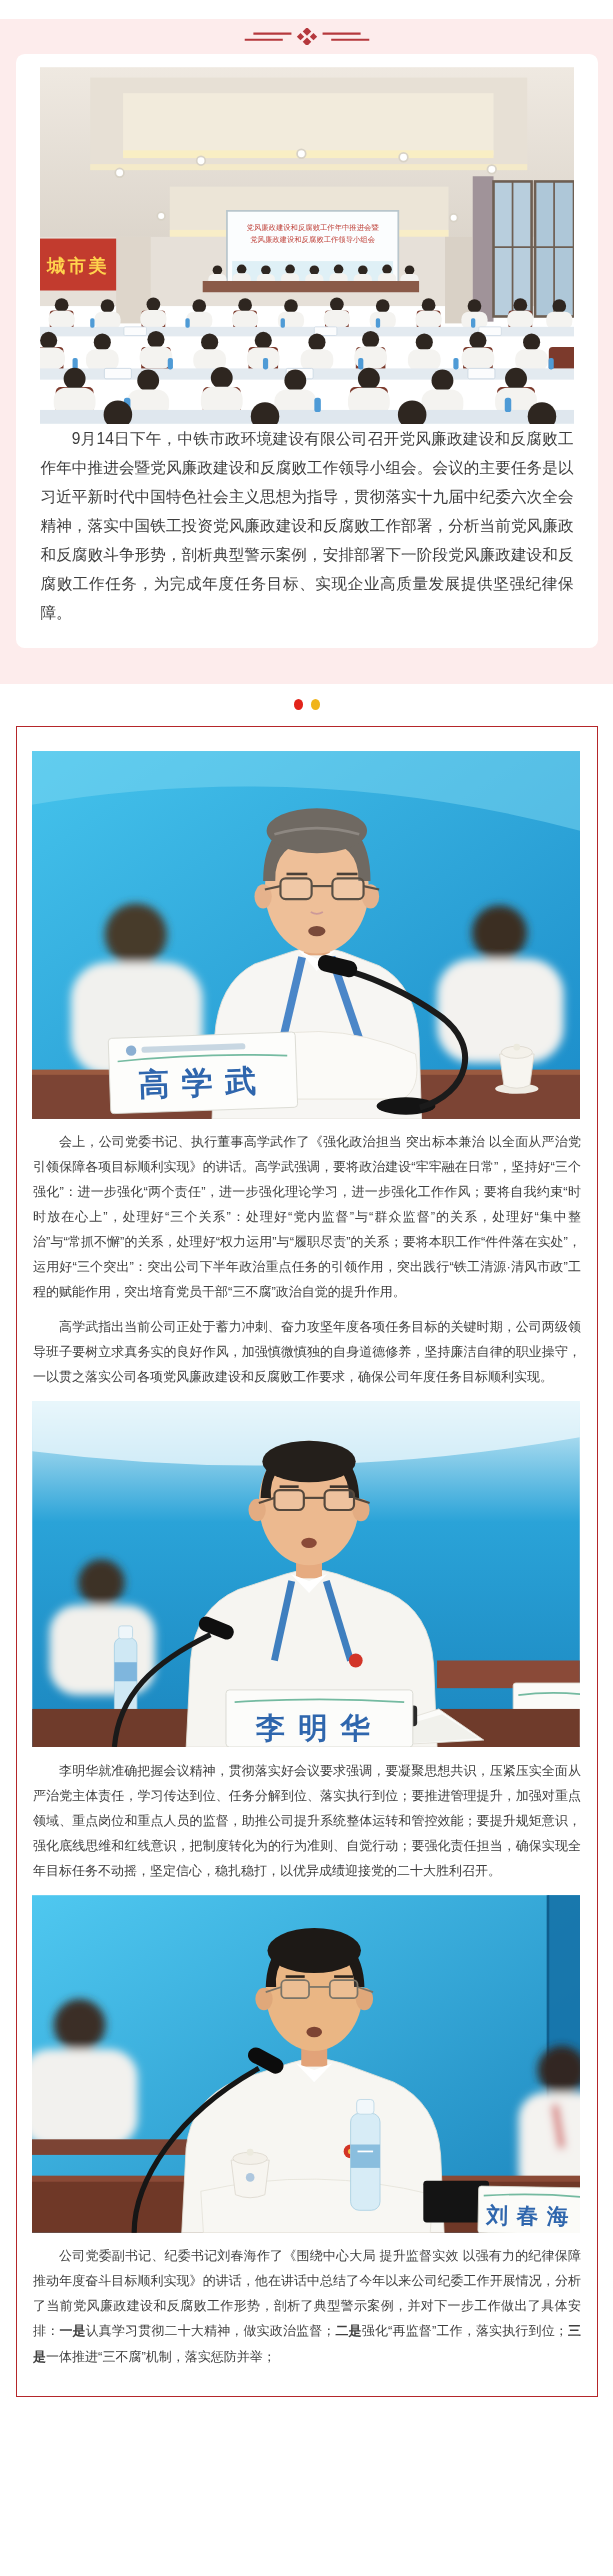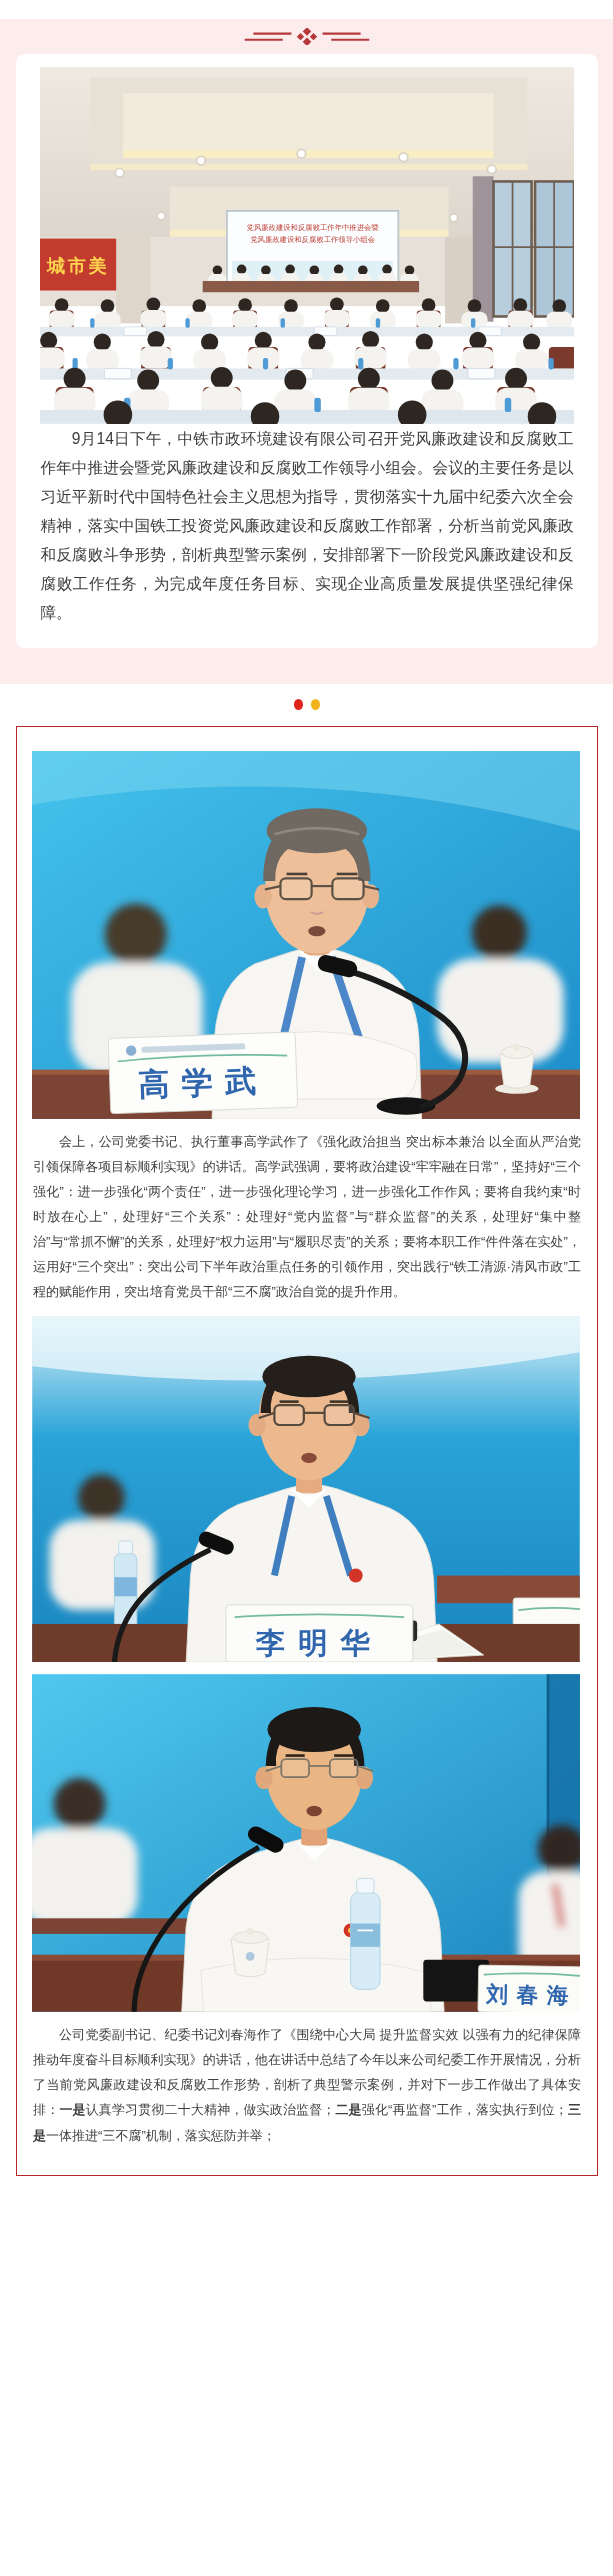--- a/index.html
+++ b/index.html
@@ -324,20 +324,21 @@
           <rect x="0" y="0" width="216" height="87" rx="4" fill="#fdfdfb" stroke="#d8d8d0"></rect>
           <circle cx="26" cy="15" r="6" fill="#2e6fb0" opacity="0.55"></circle>
           <rect x="38" y="11" width="120" height="7" rx="3" fill="#9db8cd" opacity="0.55"></rect>
           <path d="M10,27 Q108,20 206,27" stroke="#3a9e7a" stroke-width="2" fill="none" opacity="0.7"></path>
           <text x="108" y="67" text-anchor="middle" font-size="36" fill="#2f66ad" letter-spacing="14" font-weight="bold">高学武</text>
         </g>
       </svg>
     </div>
 
     <p class="para">会上，公司党委书记、执行董事高学武作了《强化政治担当 突出标本兼治 以全面从严治党引领保障各项目标顺利实现》的讲话。高学武强调，要将政治建设“牢牢融在日常”，坚持好“三个强化”：进一步强化“两个责任”，进一步强化理论学习，进一步强化工作作风；要将自我约束“时时放在心上”，处理好“三个关系”：处理好“党内监督”与“群众监督”的关系，处理好“集中整治”与“常抓不懈”的关系，处理好“权力运用”与“履职尽责”的关系；要将本职工作“件件落在实处”，运用好“三个突出”：突出公司下半年政治重点任务的引领作用，突出践行“铁工清源·清风市政”工程的赋能作用，突出培育党员干部“三不腐”政治自觉的提升作用。</p>
+    <p class="para">高学武指出当前公司正处于蓄力冲刺、奋力攻坚年度各项任务目标的关键时期，公司两级领导班子要树立求真务实的良好作风，加强慎微慎独的自身道德修养，坚持廉洁自律的职业操守，一以贯之落实公司各项党风廉政建设和反腐败工作要求，确保公司年度任务目标顺利实现。</p>
 
     <div class="photo">
       <svg width="548" height="346" viewBox="0 0 633 400">
         <defs>
           <linearGradient id="b_bg" x1="0" y1="0" x2="0" y2="1">
             <stop offset="0" stop-color="#d9f0f8"></stop>
               <stop offset="0.35" stop-color="#2aa3d8"></stop>
               <stop offset="1" stop-color="#1b86bf"></stop>
           </linearGradient>
           <filter id="b_bl" x="-30%" y="-30%" width="160%" height="160%">
@@ -400,20 +401,21 @@
         </g>
 
         <g transform="translate(224,334)">
           <rect x="0" y="0" width="216" height="66" rx="4" fill="#fcfcfa" stroke="#d8d8d0"></rect>
           <path d="M10,14 Q108,8 206,14" stroke="#3a9e7a" stroke-width="2" fill="none" opacity="0.7"></path>
           <text x="108" y="56" text-anchor="middle" font-size="34" fill="#2f66ad" letter-spacing="15" font-weight="bold">李明华</text>
         </g>
       </svg>
     </div>
 
+    <p class="para">李明华就准确把握会议精神，贯彻落实好会议要求强调，要凝聚思想共识，压紧压实全面从严治党主体责任，学习传达到位、任务分解到位、落实执行到位；要推进管理提升，加强对重点领域、重点岗位和重点人员的监督，助推公司提升系统整体运转和管控效能；要提升规矩意识，强化底线思维和红线意识，把制度转化为的行为准则、自觉行动；要强化责任担当，确保实现全年目标任务不动摇，坚定信心，稳扎稳打，以优异成绩迎接党的二十大胜利召开。</p>
 
     <div class="photo">
       <svg width="548" height="338" viewBox="0 0 633 390">
         <defs>
           <linearGradient id="c_bg" x1="0" y1="0" x2="1" y2="1">
             <stop offset="0" stop-color="#4fc8f0"></stop>
               <stop offset="1" stop-color="#1b85bd"></stop>
           </linearGradient>
           <filter id="c_bl" x="-30%" y="-30%" width="160%" height="160%">
               <feGaussianBlur stdDeviation="5"></feGaussianBlur>

